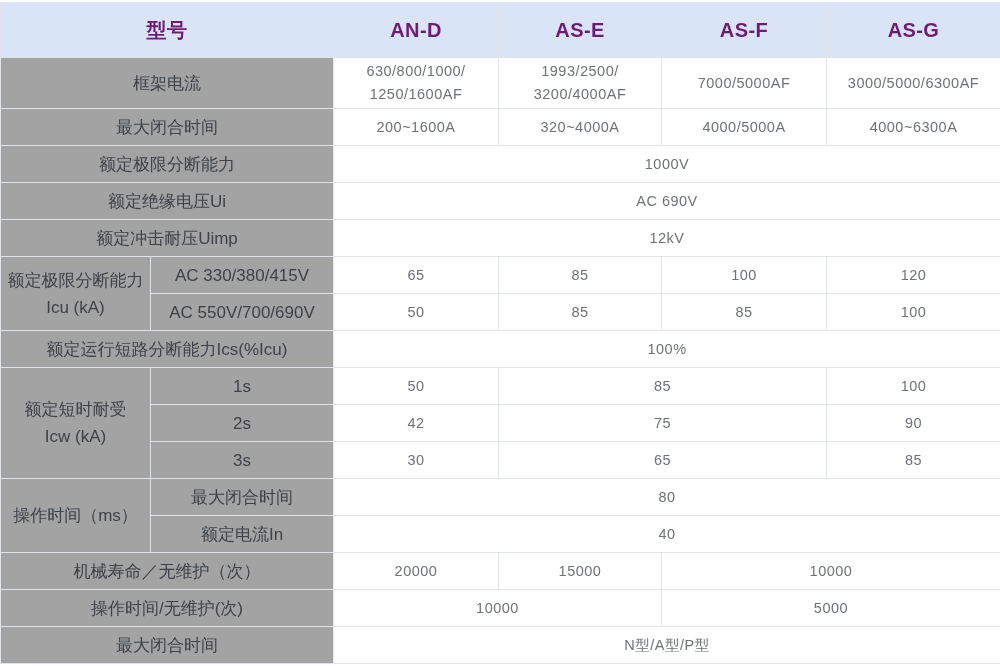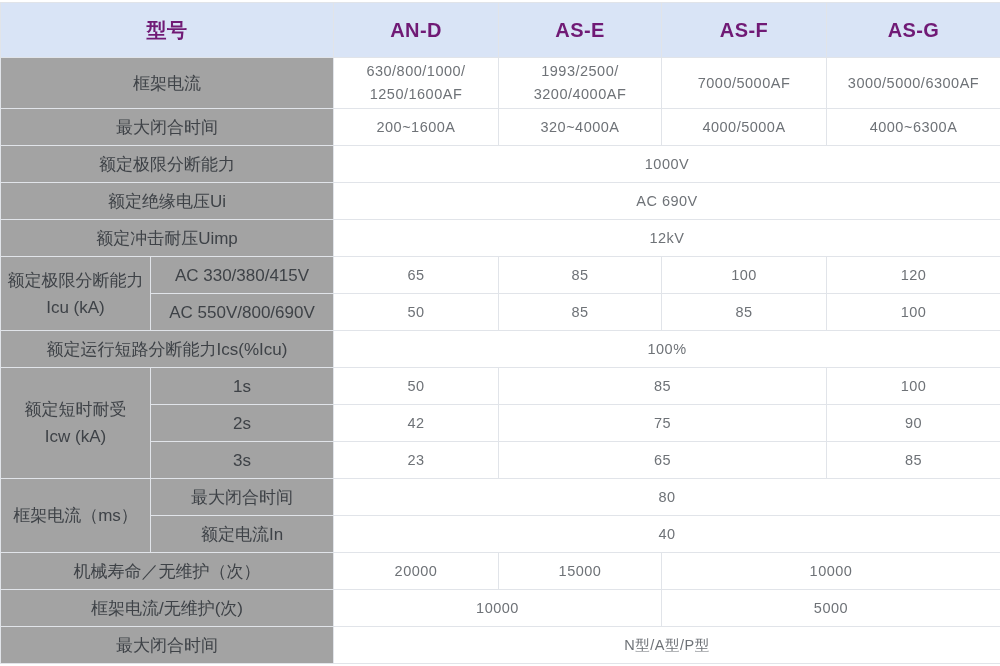--- a/index.html
+++ b/index.html
@@ -100,21 +100,21 @@
         <tr>
           <td class="label" colspan="1" rowspan="2">额定极限分断能力
 Icu (kA)</td>
           <td class="sublabel">AC 330/380/415V</td>
           <td class="value">65</td>
           <td class="value">85</td>
           <td class="value">100</td>
           <td class="value">120</td>
         </tr>
         <tr>
-          <td class="sublabel">AC 550V/800/690V</td>
+          <td class="sublabel">AC 550V/700/690V</td>
           <td class="value">50</td>
           <td class="value">85</td>
           <td class="value">85</td>
           <td class="value">100</td>
         </tr>
         <tr>
           <td class="label" colspan="2">额定运行短路分断能力Ics(%Icu)</td>
           <td class="value" colspan="4">100%</td>
         </tr>
         <tr>
@@ -126,41 +126,41 @@
           <td class="value">100</td>
         </tr>
         <tr>
           <td class="sublabel">2s</td>
           <td class="value">42</td>
           <td class="value" colspan="2">75</td>
           <td class="value">90</td>
         </tr>
         <tr>
           <td class="sublabel">3s</td>
-          <td class="value">23</td>
+          <td class="value">30</td>
           <td class="value" colspan="2">65</td>
           <td class="value">85</td>
         </tr>
         <tr>
-          <td class="label" colspan="1" rowspan="2">框架电流（ms）</td>
+          <td class="label" colspan="1" rowspan="2">操作时间（ms）</td>
           <td class="sublabel">最大闭合时间</td>
           <td class="value" colspan="4">80</td>
         </tr>
         <tr>
           <td class="sublabel">额定电流In</td>
           <td class="value" colspan="4">40</td>
         </tr>
         <tr>
           <td class="label" colspan="2">机械寿命／无维护（次）</td>
           <td class="value">20000</td>
           <td class="value">15000</td>
           <td class="value" colspan="2">10000</td>
         </tr>
         <tr>
-          <td class="label" colspan="2">框架电流/无维护(次)</td>
+          <td class="label" colspan="2">操作时间/无维护(次)</td>
           <td class="value" colspan="2">10000</td>
           <td class="value" colspan="2">5000</td>
         </tr>
         <tr>
           <td class="label" colspan="2">最大闭合时间</td>
           <td class="value" colspan="4">N型/A型/P型</td>
         </tr>
       </tbody>
   </table>
 </div>

